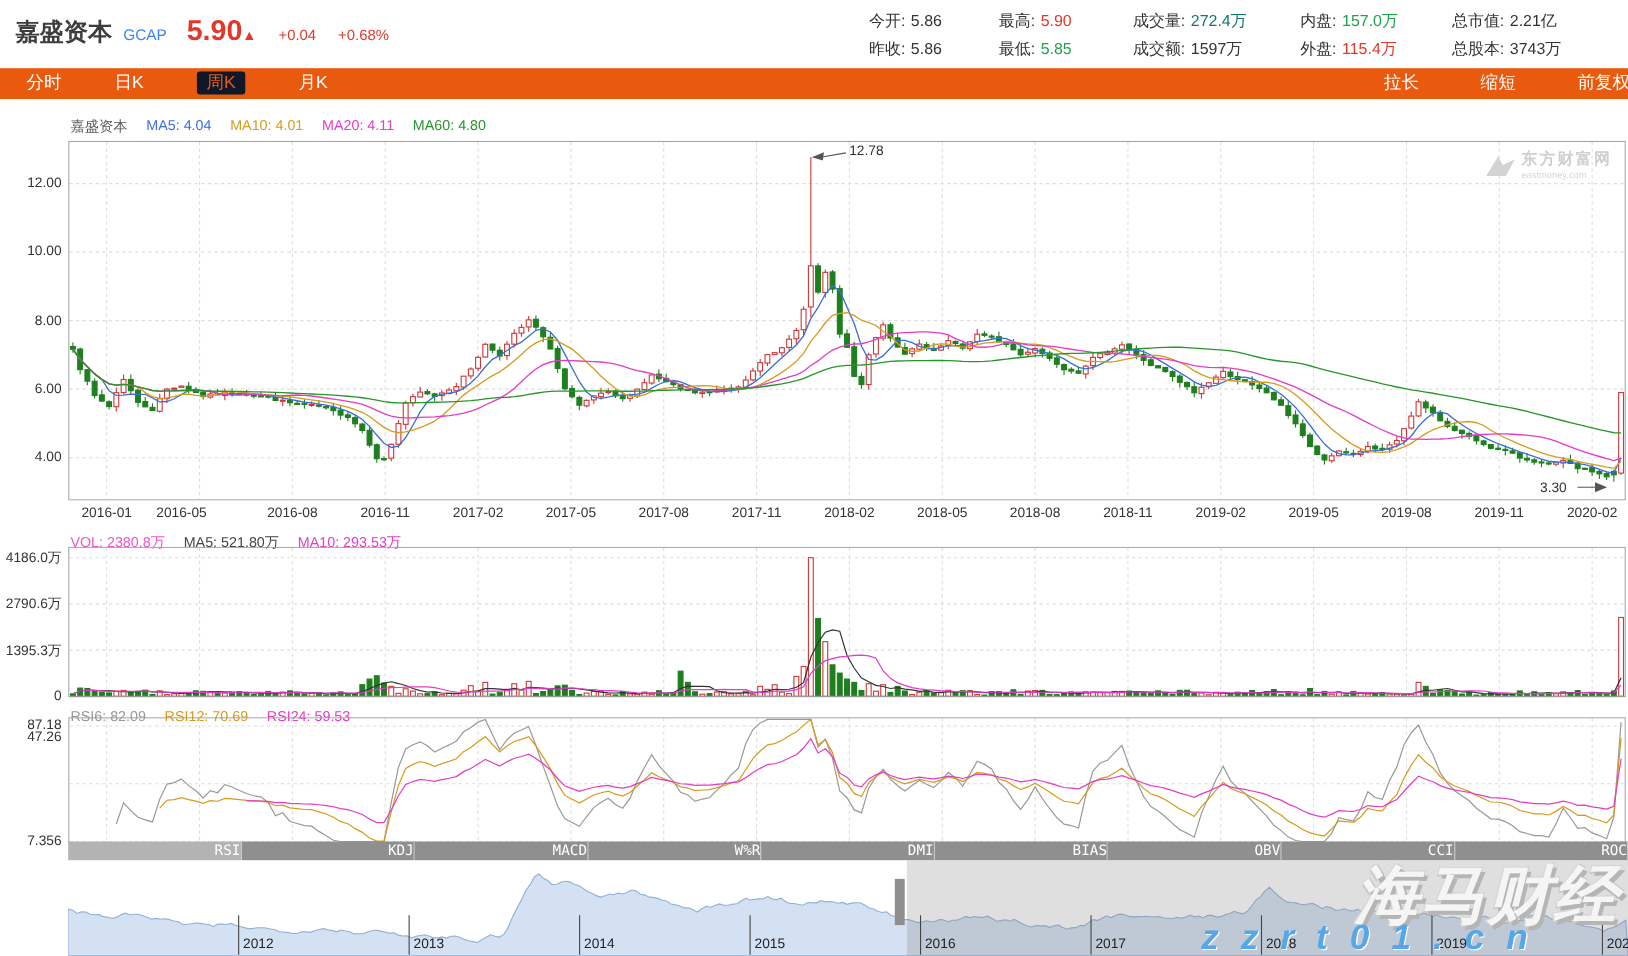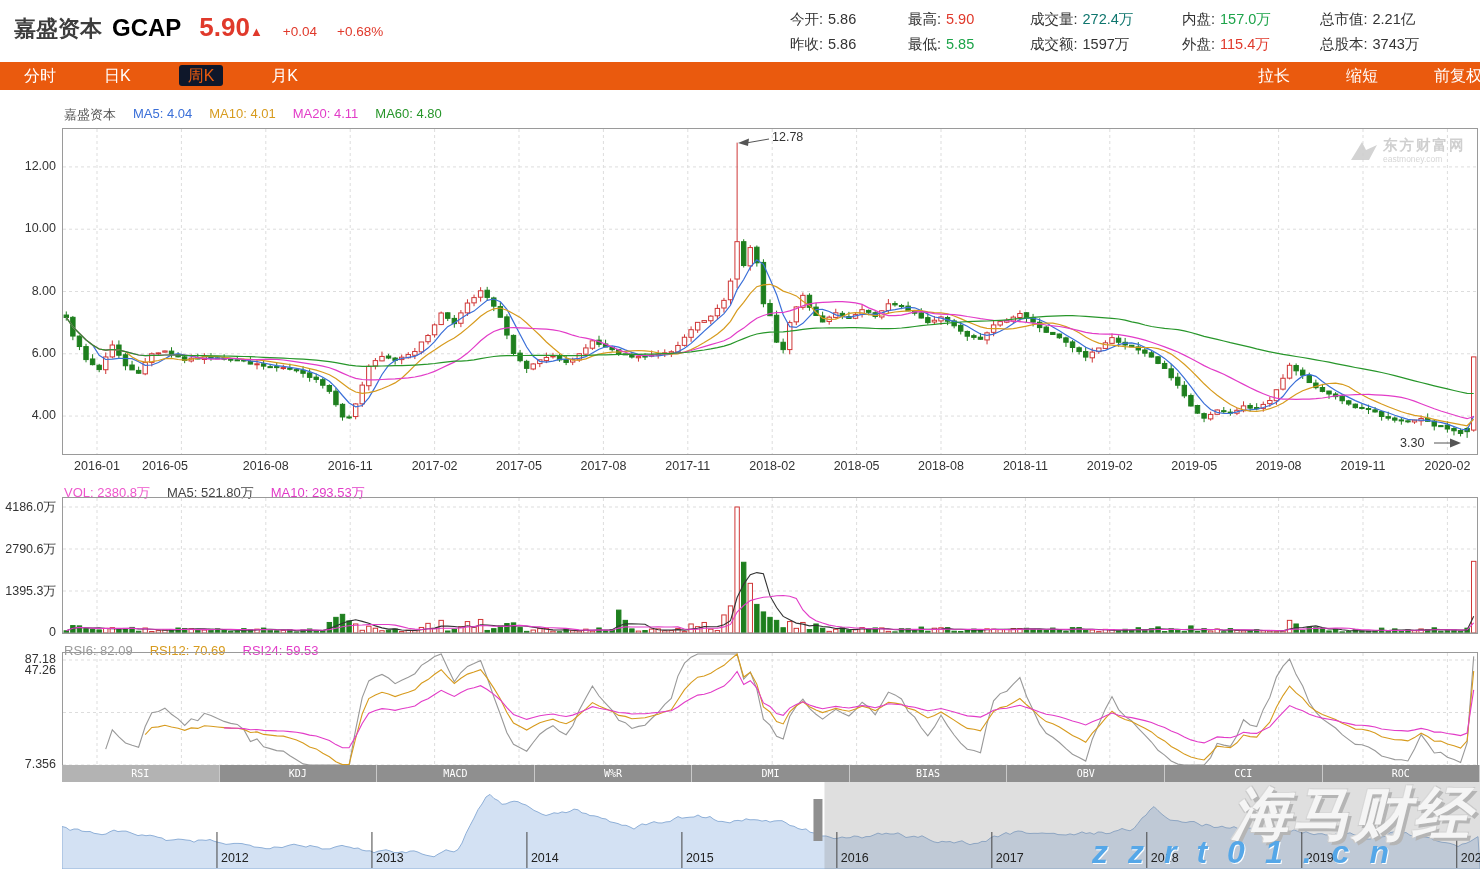--- a/index.html
+++ b/index.html
@@ -2,21 +2,21 @@
 <html><head>
 <meta charset="utf-8">
 <style>
   html,body{margin:0;padding:0;background:#fff;}
   .app{position:relative;width:1480px;height:869px;background:#fff;overflow:hidden;
        font-family:"Liberation Sans",sans-serif;-webkit-font-smoothing:antialiased;}
   
   .header{position:absolute;left:0;top:0;width:1480px;height:62px;background:#fff;}
   .header-left{position:absolute;left:14px;top:12px;display:flex;align-items:baseline;gap:10px;}
   .stock-name{font-size:22px;font-weight:bold;color:#3d3d3d;}
-  .ticker{font-size:24px;font-weight:bold;color:#000000;}
+  .ticker{font-size:14px;font-weight:normal;color:#3b82f6;}
   .price{font-size:26px;font-weight:bold;margin-left:8px;}
   .price-arrow{font-size:13px;}
   .chg{font-size:13.5px;margin-left:10px;}
   .stats{position:absolute;right:12px;top:7px;display:grid;grid-auto-flow:column;
          grid-template-rows:25px 25px;grid-template-columns:118px 122px 152px 138px 148px;
          font-size:14.5px;color:#333;align-items:center;}
   .stat-cell{white-space:nowrap;}
   .stat-cell .lb{color:#333;margin-right:5px;}
   
   .tabbar{position:absolute;left:0;top:62px;width:1480px;height:28px;background:#ea5a0e;
@@ -29,21 +29,21 @@
   
   .legend{position:absolute;left:64px;font-size:13px;display:flex;gap:17px;white-space:nowrap;}
   
   .ylab{position:absolute;left:0;width:56px;text-align:right;font-size:12.5px;color:#333;}
   .xlab{position:absolute;width:84px;text-align:center;font-size:12.5px;color:#333;top:459px;}
   
   .panel{position:absolute;left:62px;}
   
   .ind-tabs{position:absolute;left:62px;top:765px;width:1418px;height:17px;display:flex;}
   .ind-tab{flex:1;background:#8f8f8f;border-right:1px solid #c9c9c9;color:#fff;
-           font-family:"DejaVu Sans Mono",monospace;font-size:10px;line-height:17px;text-align:center;}
+           font-family:"DejaVu Sans Mono",monospace;font-size:13px;line-height:17px;text-align:right;}
   .ind-tab.active{background:#b3b3b3;}
   
   .ann{position:absolute;font-size:12.5px;color:#333;white-space:nowrap;}
   
   .wm-east{position:absolute;left:1350px;top:138px;display:flex;gap:5px;align-items:center;
            opacity:.85;pointer-events:none;}
   .wm-east .txts{display:flex;flex-direction:column;line-height:1;}
   .wm-east .cn{font-size:14.5px;font-weight:bold;color:#c7c7c7;letter-spacing:2px;}
   .wm-east .en{font-size:8.5px;color:#cfcfcf;margin-top:2px;}
   .wm-haima{position:absolute;left:1232px;top:776px;font-size:58px;font-weight:bold;font-style:italic;

